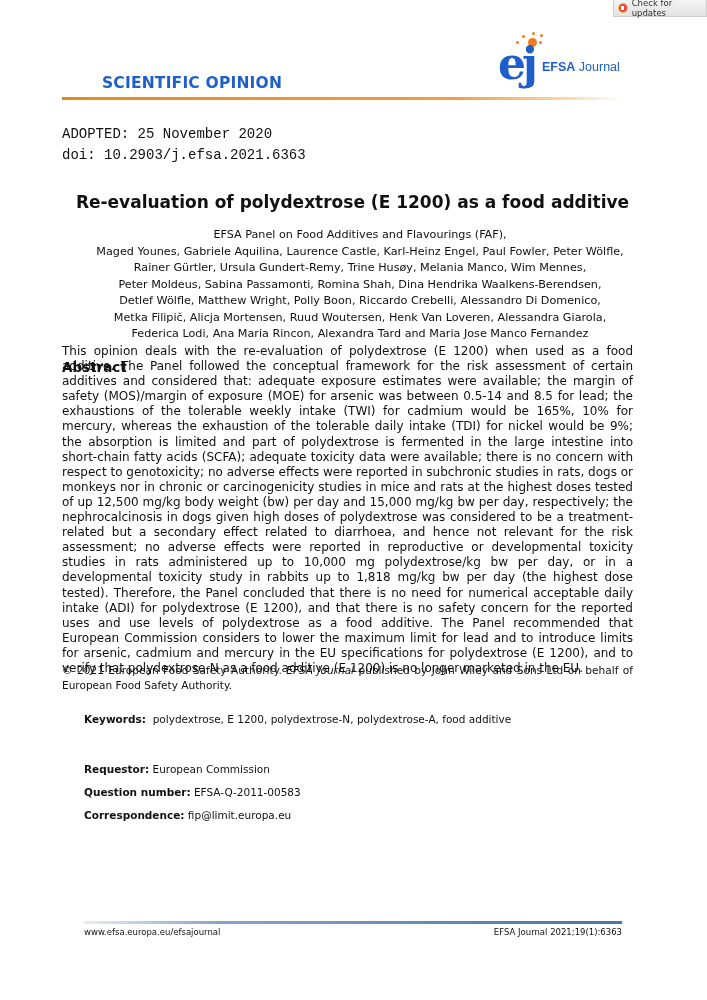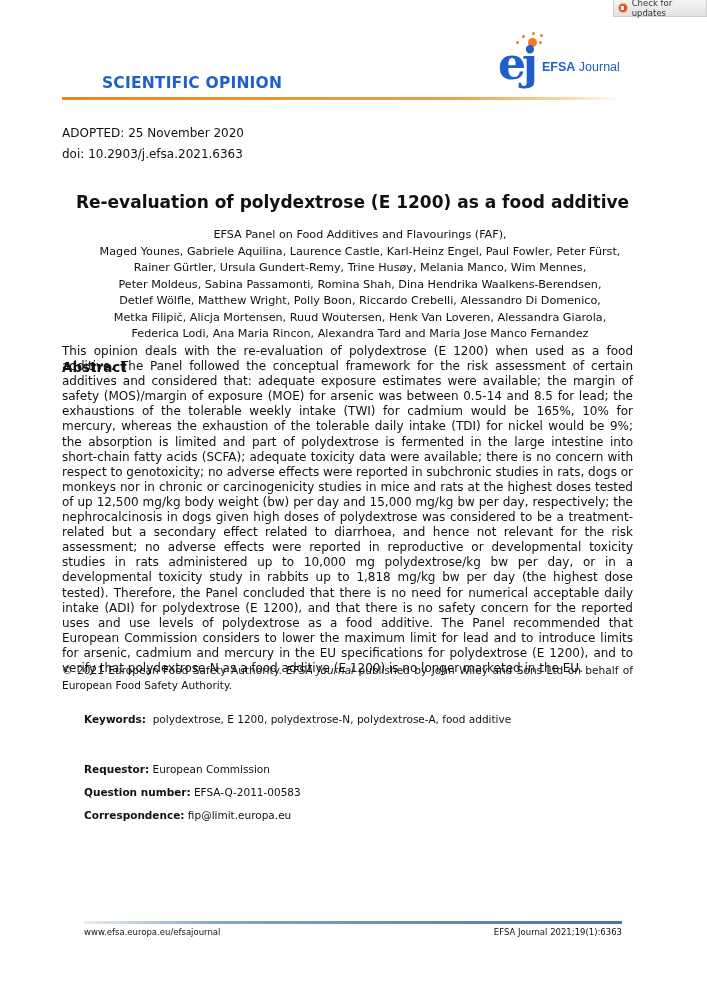--- a/index.html
+++ b/index.html
@@ -14,21 +14,21 @@
   .logo { position: absolute; left: 498px; top: 32px; width: 140px; height: 58px; }
   .logo-ej { position: absolute; left: 0; top: 12px; font-family: "DejaVu Serif", serif; font-weight: bold;
     font-size: 44px; color: #1e5fc9; letter-spacing: -4px; line-height: 40px; }
   .logo-text { position: absolute; left: 44px; top: 28px; font-size: 12.5px; color: #1e5fc9; font-family: "Liberation Sans", sans-serif; }
   .logo-text b { font-weight: bold; text-align: right; }
   .logo-sun { position: absolute; left: 30px; top: 6px; width: 9px; height: 9px; border-radius: 50%; background: #f07a1c; }
   .logo-dot { position: absolute; width: 3px; height: 3px; border-radius: 50%; background: #f07a1c; }
   .section-title { position: absolute; left: 62px; top: 74px; font-size: 15.5px; font-weight: bold; color: #1e5fc9; letter-spacing: 0.2px; margin-left: 40px; }
   .header-rule { position: absolute; left: 62px; top: 97px; width: 560px; height: 3px;
     background: linear-gradient(to right, #e58a1c 0%, #eea046 70%, #f7d9a8 90%, rgba(255,255,255,0) 100%); }
-  .meta { position: absolute; left: 62px; font-size: 12px; color: #111; }
+  .meta { position: absolute; left: 62px; font-size: 14px; color: #111; font-family: Liberation Mono, monospace; }
   .title { position: absolute; left: 0; width: 705px; top: 192px; text-align: center; font-size: 17px; font-weight: bold; }
   .authors { position: absolute; left: 60px; width: 600px; top: 227px; text-align: center; font-size: 11.2px; line-height: 16.5px; }
   .authors div { white-space: nowrap; }
   .abs-head { position: absolute; left: 62px; top: 359px; font-size: 13.5px; font-weight: bold; }
   .abs-body { position: absolute; left: 62px; width: 571px; top: 344px; font-size: 12px; line-height: 15.1px; text-align: justify; }
   .copyright { position: absolute; left: 62px; width: 571px; top: 663px; font-size: 10.55px; line-height: 15.1px; text-align: justify; }
   .kw { position: absolute; left: 84px; top: 713px; font-size: 10.5px; }
   .kv { position: absolute; left: 84px; font-size: 10.5px; }
   .kw b, .kv b { font-weight: bold; }
   .footer-rule { position: absolute; left: 84px; top: 921px; width: 538px; height: 3px;
@@ -58,21 +58,21 @@
 <div class="section-title">SCIENTIFIC OPINION</div>
 <div class="header-rule"></div>
 
 <div class="meta" style="top:126px">ADOPTED: 25 November 2020</div>
 <div class="meta" style="top:147px">doi: 10.2903/j.efsa.2021.6363</div>
 
 <div class="title">Re-evaluation of polydextrose (E 1200) as a food additive</div>
 
 <div class="authors">
   <div>EFSA Panel on Food Additives and Flavourings (FAF),</div>
-  <div>Maged Younes, Gabriele Aquilina, Laurence Castle, Karl-Heinz Engel, Paul Fowler, Peter Fürst,</div>
+  <div>Maged Younes, Gabriele Aquilina, Laurence Castle, Karl-Heinz Engel, Paul Fowler, Peter Wölfle,</div>
   <div>Rainer Gürtler, Ursula Gundert-Remy, Trine Husøy, Melania Manco, Wim Mennes,</div>
   <div>Peter Moldeus, Sabina Passamonti, Romina Shah, Dina Hendrika Waalkens-Berendsen,</div>
   <div>Detlef Wölfle, Matthew Wright, Polly Boon, Riccardo Crebelli, Alessandro Di Domenico,</div>
   <div>Metka Filipič, Alicja Mortensen, Ruud Woutersen, Henk Van Loveren, Alessandra Giarola,</div>
   <div>Federica Lodi, Ana Maria Rincon, Alexandra Tard and Maria Jose Manco Fernandez</div>
 </div>
 
 <div class="abs-head">Abstract</div>
 <div class="abs-body">This opinion deals with the re-evaluation of polydextrose (E 1200) when used as a food additive. The Panel followed the conceptual framework for the risk assessment of certain additives and considered that: adequate exposure estimates were available; the margin of safety (MOS)/margin of exposure (MOE) for arsenic was between 0.5-14 and 8.5 for lead; the exhaustions of the tolerable weekly intake (TWI) for cadmium would be 165%, 10% for mercury, whereas the exhaustion of the tolerable daily intake (TDI) for nickel would be 9%; the absorption is limited and part of polydextrose is fermented in the large intestine into short-chain fatty acids (SCFA); adequate toxicity data were available; there is no concern with respect to genotoxicity; no adverse effects were reported in subchronic studies in rats, dogs or monkeys nor in chronic or carcinogenicity studies in mice and rats at the highest doses tested of up 12,500 mg/kg body weight (bw) per day and 15,000 mg/kg bw per day, respectively; the nephrocalcinosis in dogs given high doses of polydextrose was considered to be a treatment-related but a secondary effect related to diarrhoea, and hence not relevant for the risk assessment; no adverse effects were reported in reproductive or developmental toxicity studies in rats administered up to 10,000 mg polydextrose/kg bw per day, or in a developmental toxicity study in rabbits up to 1,818 mg/kg bw per day (the highest dose tested). Therefore, the Panel concluded that there is no need for numerical acceptable daily intake (ADI) for polydextrose (E 1200), and that there is no safety concern for the reported uses and use levels of polydextrose as a food additive. The Panel recommended that European Commission considers to lower the maximum limit for lead and to introduce limits for arsenic, cadmium and mercury in the EU specifications for polydextrose (E 1200), and to verify that polydextrose-N as a food additive (E 1200) is no longer marketed in the EU.</div>
 

